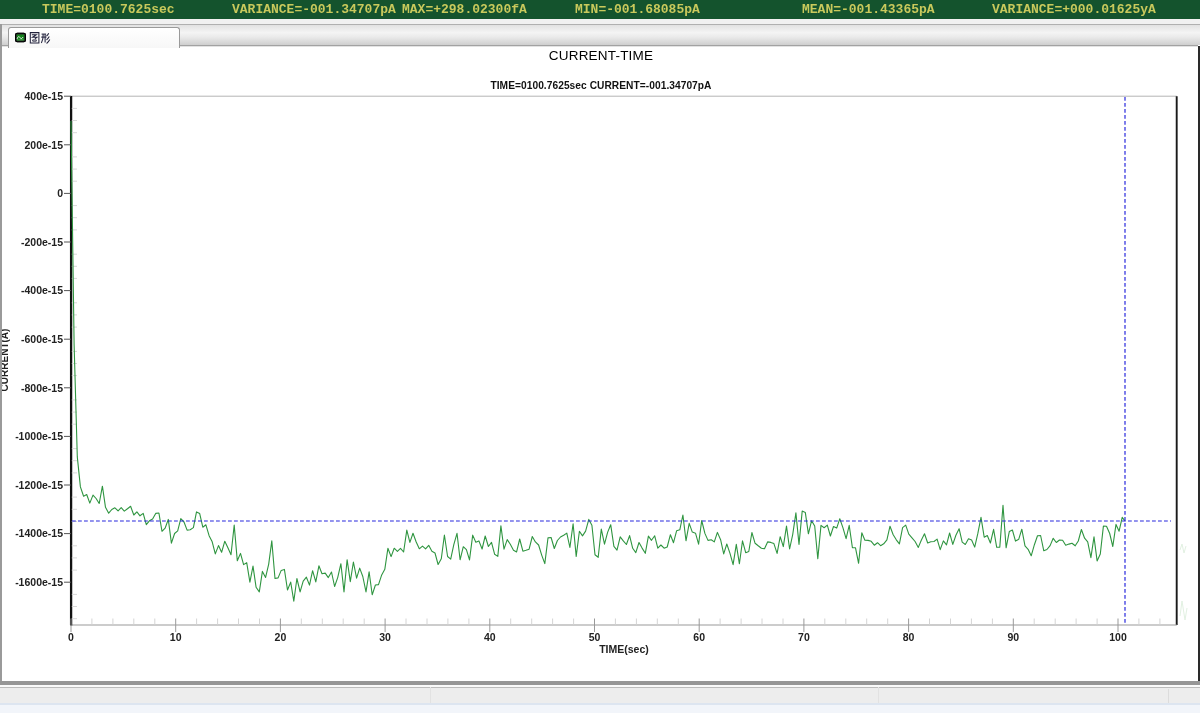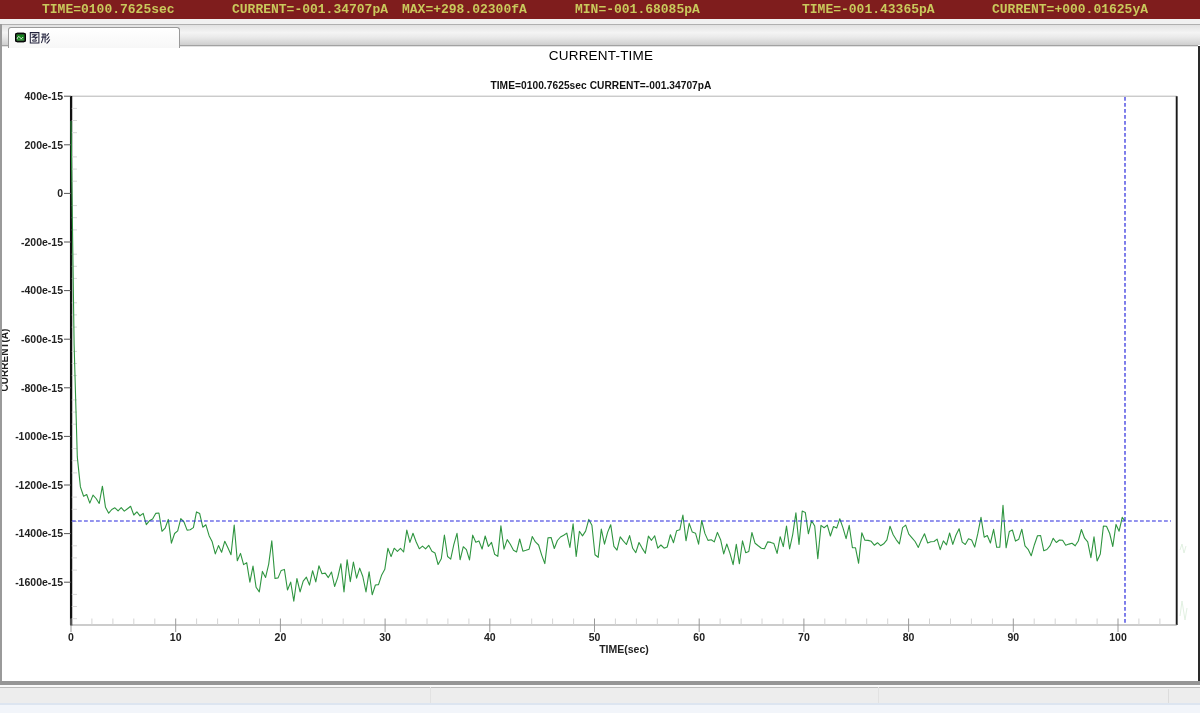--- a/index.html
+++ b/index.html
@@ -1,18 +1,18 @@
 <!DOCTYPE html>
 <html><head>
 <meta charset="utf-8">
 <style>
   html,body{margin:0;padding:0;width:1200px;height:713px;overflow:hidden;background:#fff;}
   body{font-family:"Liberation Sans", sans-serif;position:relative;}
   .abs{position:absolute;}
-  #topbar{left:0;top:0;width:1200px;height:19px;background:#7f1d1d;}
+  #topbar{left:0;top:0;width:1200px;height:19px;background:#14532d;}
   #topbar span{position:absolute;top:2px;font-family:"Liberation Mono",monospace;font-weight:bold;font-size:13px;color:#c9c95c;white-space:pre;}
   #strip1{left:0;top:19px;width:1200px;height:5px;background:#f1f1f1;}
   #tabstrip{left:0;top:24px;width:1200px;height:21px;background:linear-gradient(180deg,#e2e2e2 0%,#f4f4f4 38%,#eaeaea 60%,#cfcfcf 100%);border-top:1px solid #b0b0b0;box-sizing:border-box;}
   #stripline{left:2px;top:45px;width:1196px;height:1px;background:#a2a2a2;}
   #substrip{left:2px;top:46px;width:1196px;height:2px;background:#e3e3e3;}
   #tab{left:8px;top:27px;width:172px;height:21px;background:linear-gradient(#ffffff,#f7f7f7);border:1px solid #9a9a9a;border-bottom:none;border-radius:3px 3px 0 0;box-sizing:border-box;z-index:5;}
   #content{left:2px;top:47px;width:1196px;height:634px;background:#fff;z-index:1;}
   #borderL{left:0;top:24px;width:2px;height:660px;background:#9a9a9a;z-index:6;}
   #borderR{left:1198px;top:46px;width:2px;height:638px;background:#2a2a2a;z-index:6;}
   #botframe{left:0;top:681px;width:1200px;height:4px;background:#969696;z-index:6;}
@@ -21,25 +21,25 @@
   #botbar{left:0;top:688px;width:1200px;height:15px;background:#ededed;}
   #botblue{left:0;top:703px;width:1200px;height:2px;background:#dde5f0;}
   #botbar2{left:0;top:705px;width:1200px;height:8px;background:#f2f5fa;}
   svg text{font-family:"Liberation Sans",sans-serif;}
   .tick{font-size:10.5px;font-weight:bold;fill:#222;}
 </style>
 </head>
 <body>
 <div class="abs" id="topbar">
   <span style="left:42px">TIME=0100.7625sec</span>
-  <span style="left:232px">CURRENT=-001.34707pA</span>
+  <span style="left:232px">VARIANCE=-001.34707pA</span>
   <span style="left:402px">MAX=+298.02300fA</span>
   <span style="left:575px">MIN=-001.68085pA</span>
-  <span style="left:802px">TIME=-001.43365pA</span>
-  <span style="left:992px">CURRENT=+000.01625yA</span>
+  <span style="left:802px">MEAN=-001.43365pA</span>
+  <span style="left:992px">VARIANCE=+000.01625yA</span>
 </div>
 <div class="abs" id="strip1"></div>
 <div class="abs" id="tabstrip"></div>
 <div class="abs" id="stripline"></div>
 <div class="abs" id="substrip"></div>
 <div class="abs" id="content"></div>
 <div class="abs" id="tab">
   <svg width="170" height="19" viewBox="0 0 170 19" style="position:absolute;left:0;top:0">
 
     <g transform="translate(6,4.7)">

